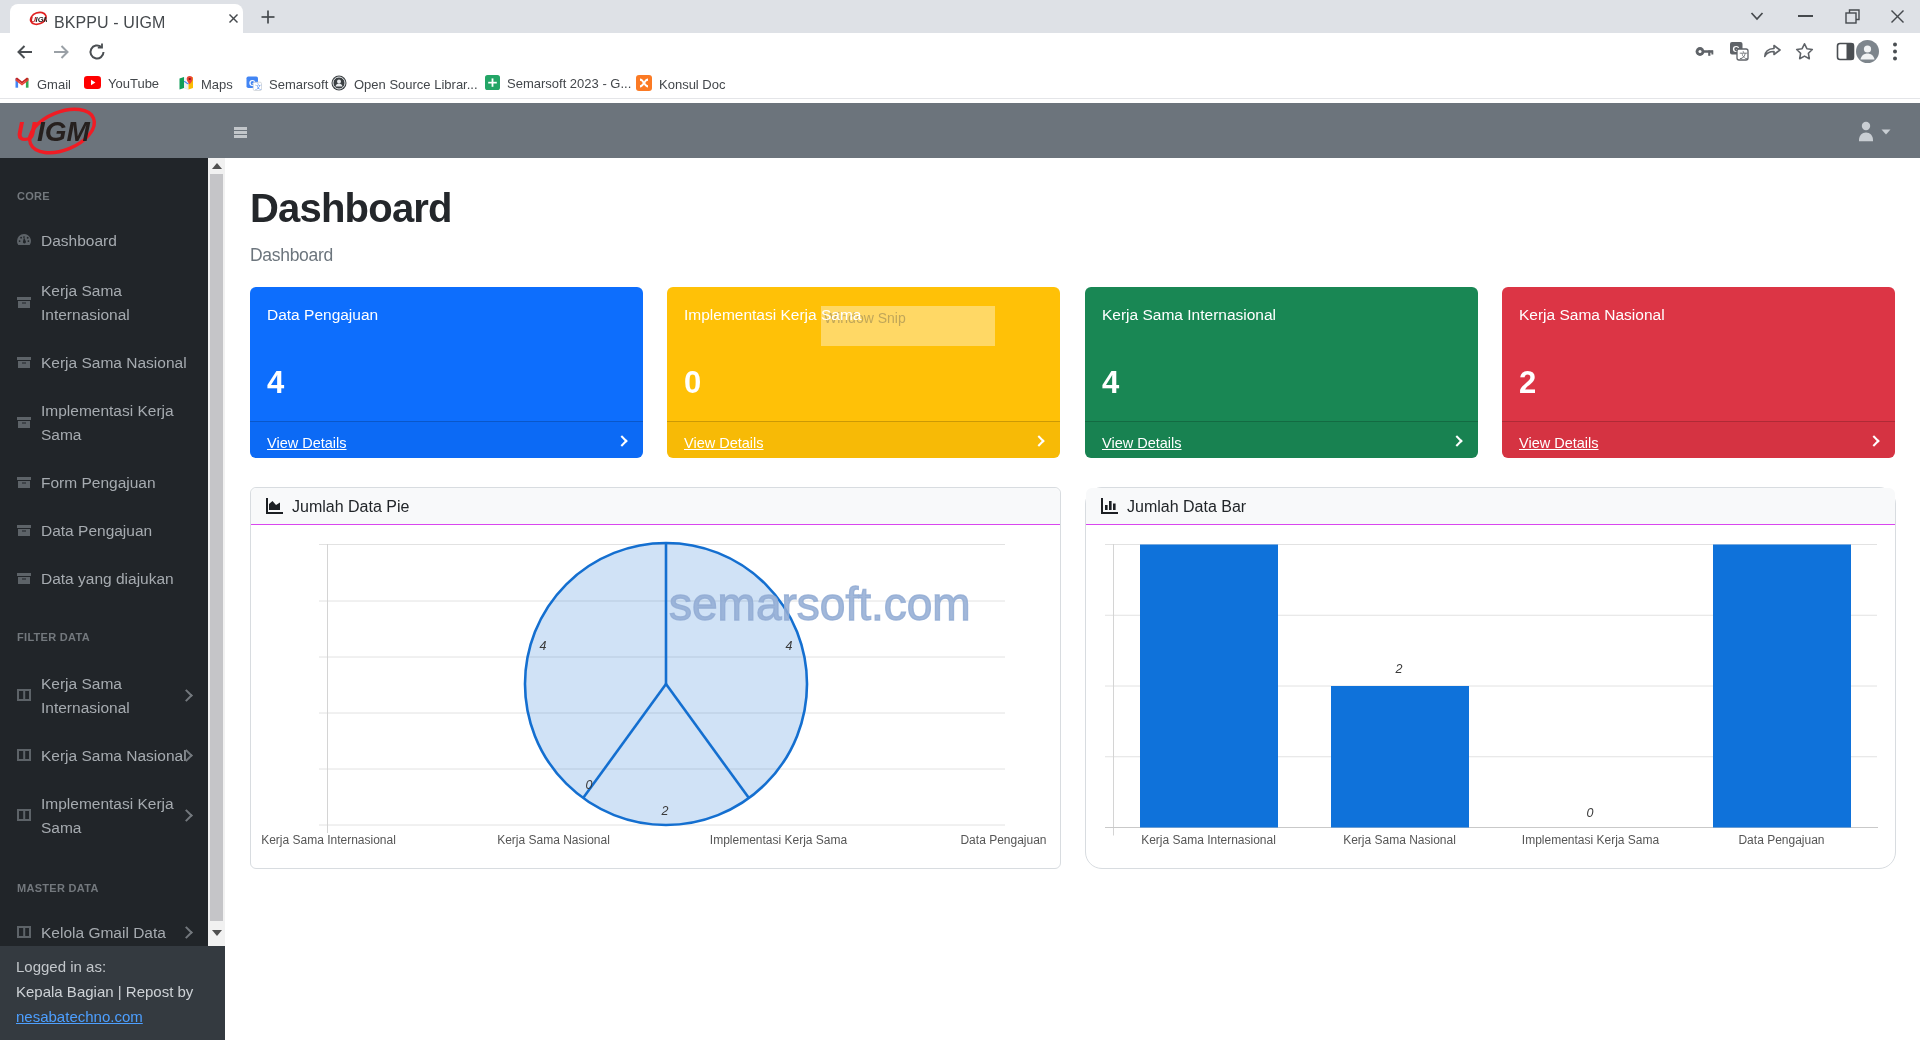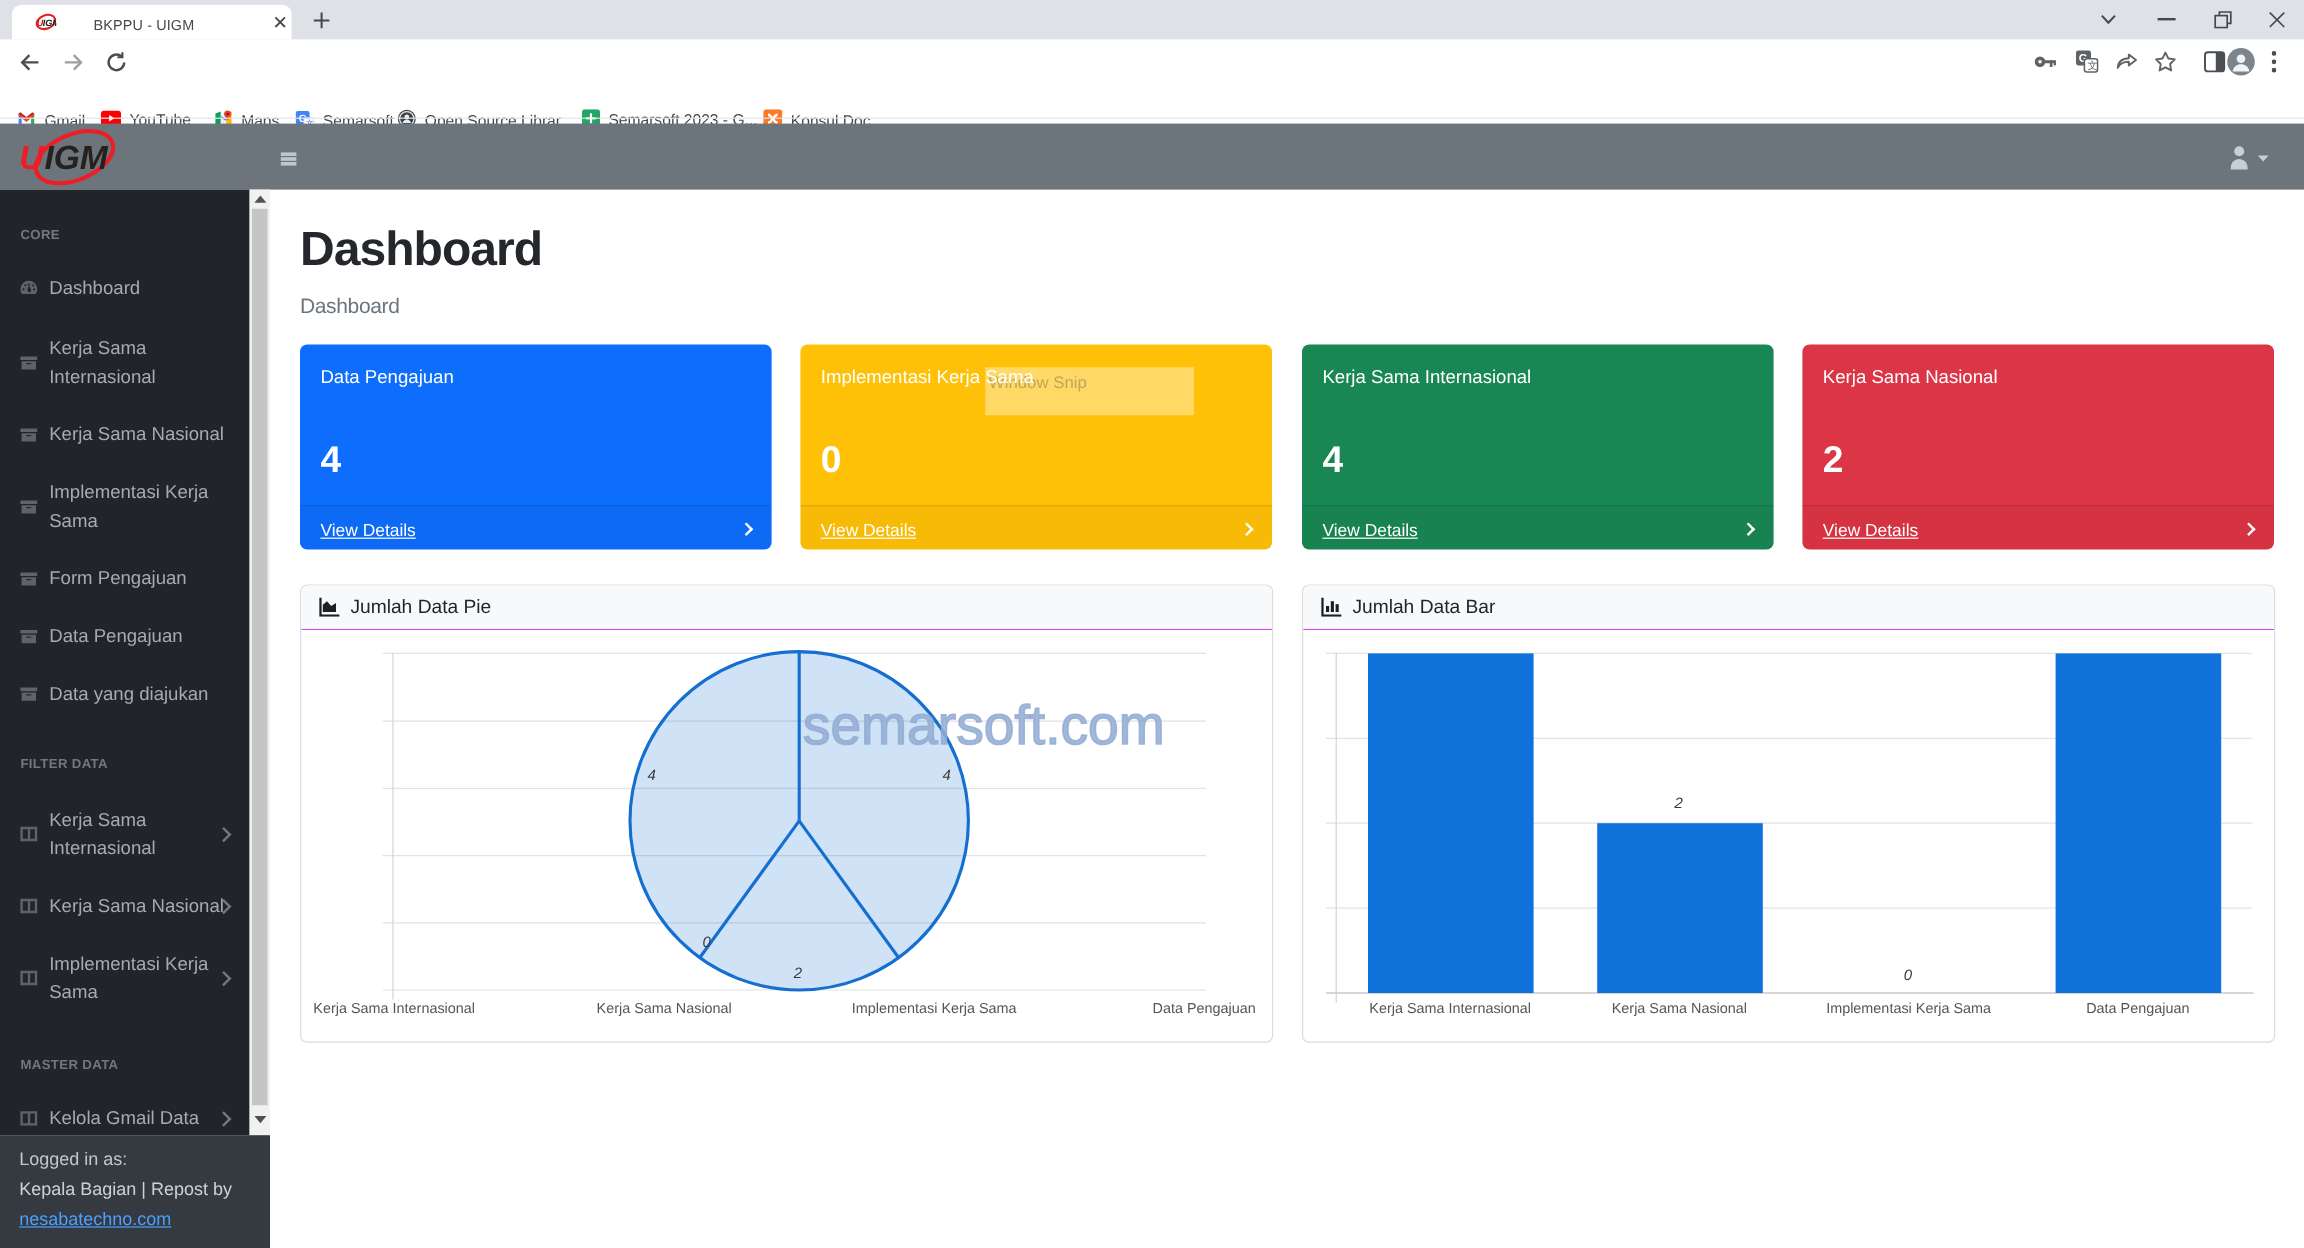--- a/index.html
+++ b/index.html
@@ -4,26 +4,26 @@
 <style>
   * { margin:0; padding:0; box-sizing:border-box; }
   html,body { width:1920px; height:1040px; overflow:hidden; }
   body { font-family:"Liberation Sans", sans-serif; }
   #screen { position:relative; width:1920px; height:1040px; background:#fff; overflow:hidden; }
   svg { display:block; }
 
   
   #tabstrip { position:absolute; left:0; top:0; width:1920px; height:33px; background:#dee1e6; }
   #tab { position:absolute; left:10px; top:4px; width:233px; height:29px; background:#fff; border-radius:8px 8px 0 0; }
-  #tabtitle { position:absolute; left:44px; top:10px; font-size:12px; color:#45494d; letter-spacing:0.1px;margin-left:24px; }
+  #tabtitle { position:absolute; left:44px; top:10px; font-size:16px; color:#45494d; letter-spacing:0.1px; }
   #toolbar { position:absolute; left:0; top:33px; width:1920px; height:37px; background:#fff; }
   #urlpill { position:absolute; left:114px; top:4px; width:1568px; height:29px; background:#f1f3f4; border-radius:15px; }
   #urltext { position:absolute; left:32px; top:6.5px; font-size:14.3px; color:#27292c; }
   #bookmarks { position:absolute; left:0; top:70px; width:1920px; height:28px; background:#fff; }
-  .bm { position:absolute; top:21px; height:18px; font-size:13px; color:#43474b; white-space:nowrap; }
+  .bm { position:absolute; top:5px; height:18px; font-size:13px; color:#43474b; white-space:nowrap; }
   .bm span { position:relative; top:1px; margin-left:7px; }
   #hairline { position:absolute; left:0; top:98px; width:1920px; height:1px; background:#e4e5e8; }
 
   
   #appheader { position:absolute; left:0; top:103px; width:1920px; height:55px; background:#6c747c; }
 
   
   #sidebar { position:absolute; left:0; top:158px; width:208px; height:788px; background:#212529; }
   .sheading { position:absolute; left:17px; font-size:11px; font-weight:bold; color:#73787d; letter-spacing:0.3px; }
   .sitem { position:absolute; left:41px; font-size:15.5px; color:#a6abb0; line-height:23.5px; }
@@ -348,21 +348,21 @@
         <text x="414" y="290">2</text>
       </g>
     </svg>
     <div class="xlabels" style="top:345px;">
       <span style="left:-35px;">Kerja Sama Internasional</span>
       <span style="left:190px;">Kerja Sama Nasional</span>
       <span style="left:415px;">Implementasi Kerja Sama</span>
       <span style="left:640px;">Data Pengajuan</span>
     </div>
   </div>
-  <div class="chartcard" id="barcard" style="left:1085px; width:811px;">
+  <div class="chartcard" id="barcard" style="left:1085px; width:811px;border-radius:17px;">
     <div class="chead">
       <svg style="position:absolute; left:15px; top:10px;" width="17" height="16" viewBox="0 0 17 16" fill="#1c1f23">
           <path d="M0 0h2v14h15v2H0z"></path>
           <rect x="4" y="7" width="2.6" height="5"></rect>
           <rect x="8" y="3" width="2.6" height="9"></rect>
           <rect x="12" y="5.5" width="2.6" height="6.5"></rect>
         </svg>
       <div class="ct">Jumlah Data Bar</div>
     </div>
     <svg style="position:absolute; left:0; top:37px;" width="809" height="343" viewBox="0 0 809 343">

